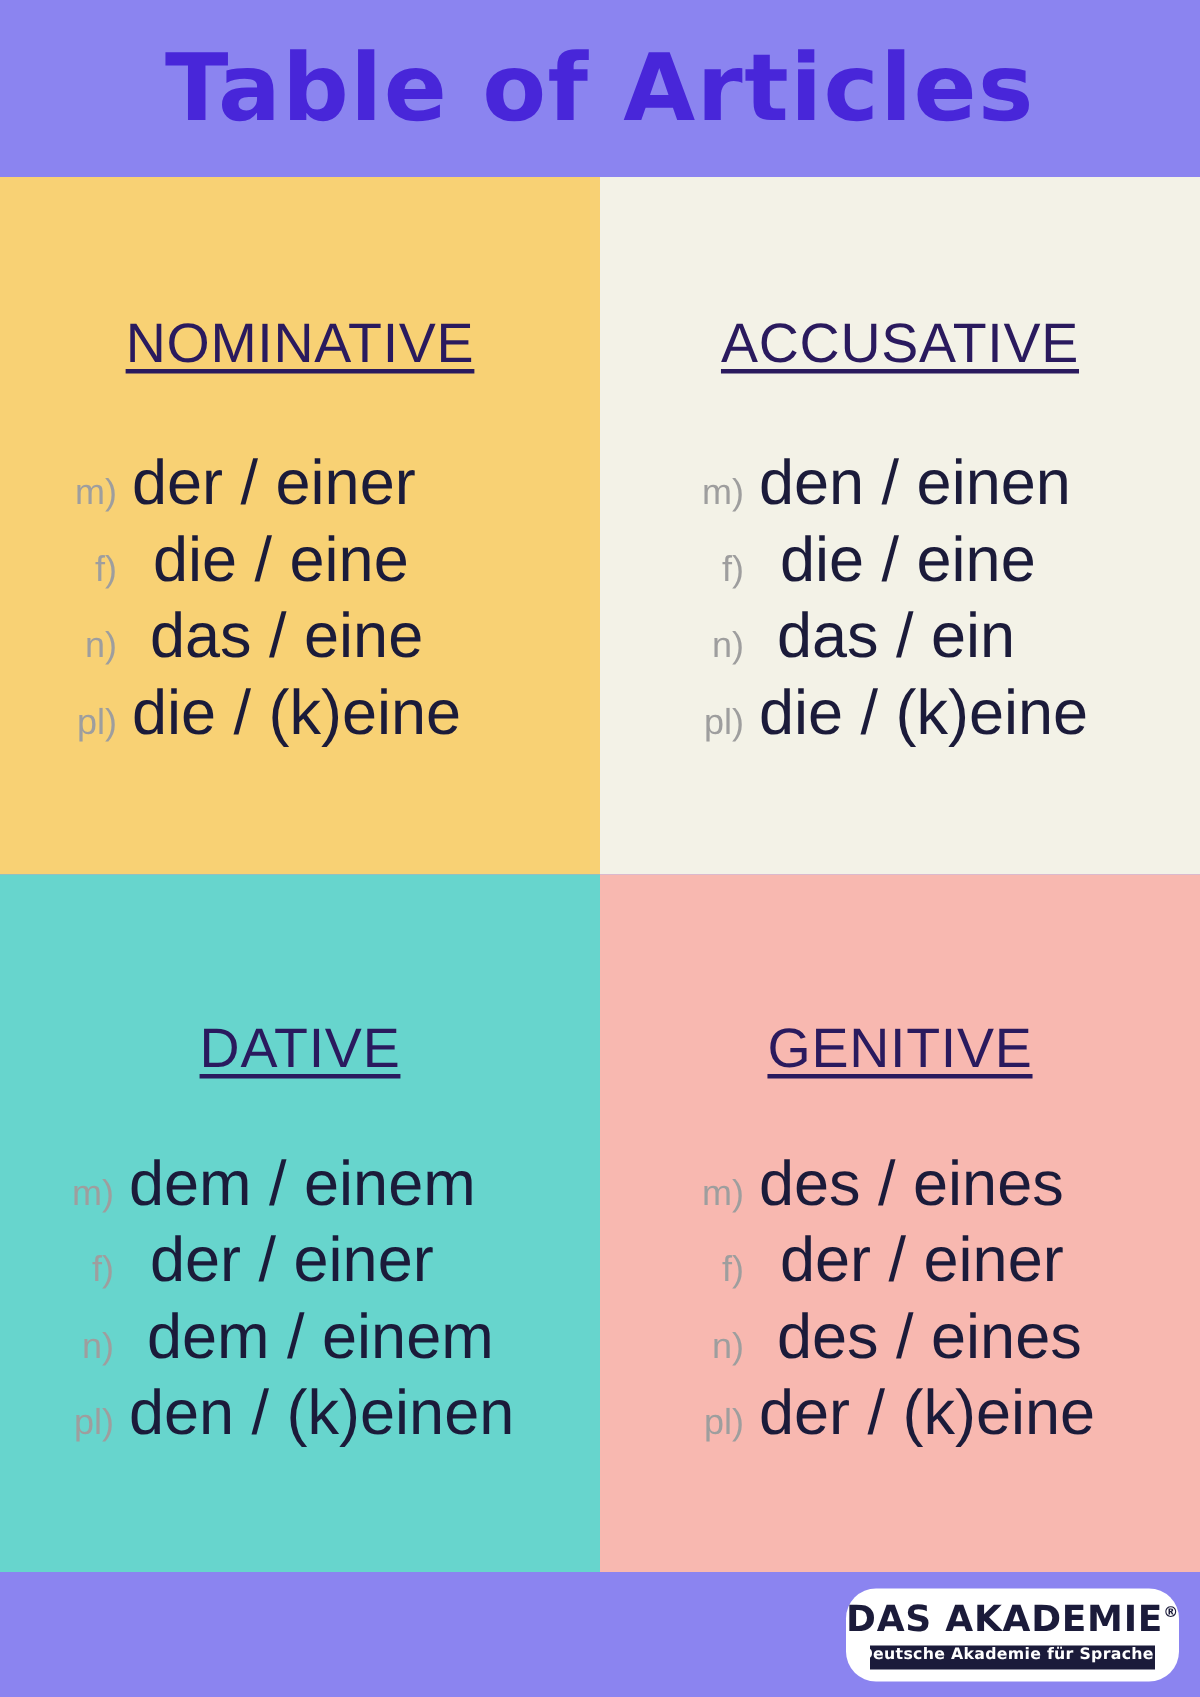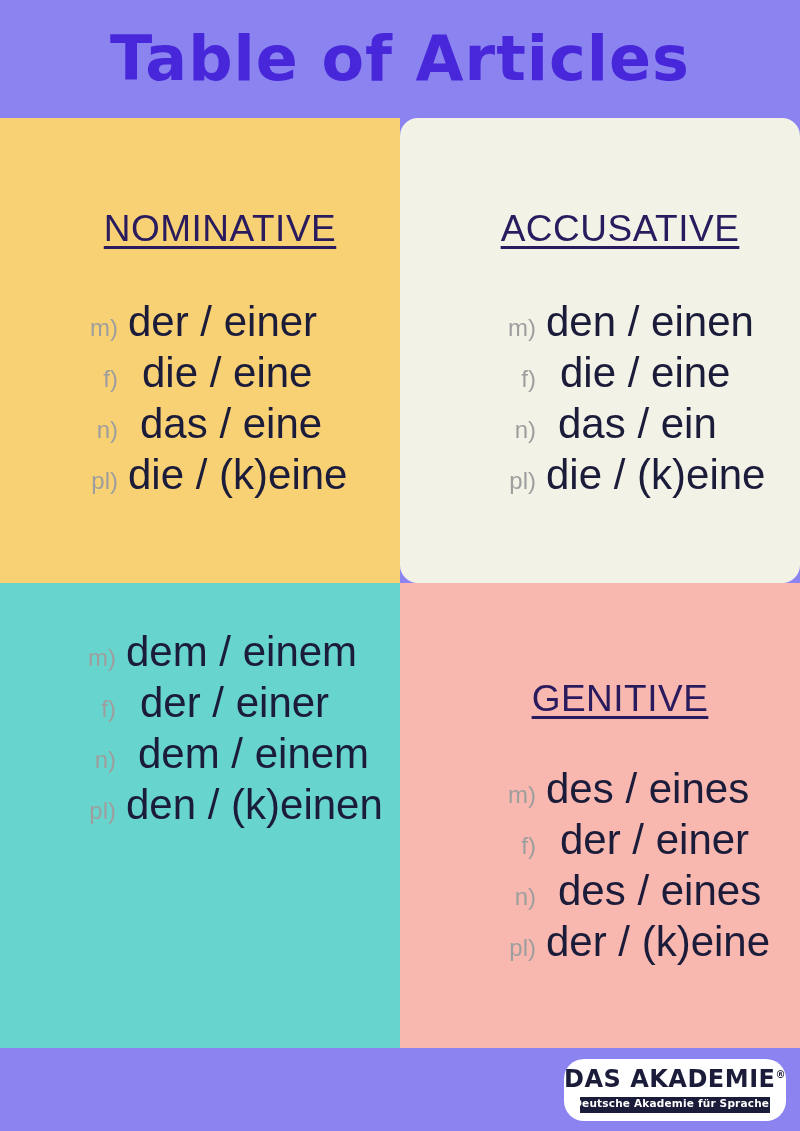--- a/index.html
+++ b/index.html
@@ -55,21 +55,20 @@
     overflow: hidden;
   }
   .cell-inner {
     position: absolute;
     left: 0;
     right: 0;
     top: 0;
     bottom: 0;
     display: flex;
     flex-direction: column;
-    padding-left: 40px;
   }
   .case-title {
     font-family: "Liberation Sans", sans-serif;
     font-weight: normal;
     font-size: 37px;
     color: #2a1a5e;
     text-align: center;
     text-decoration: underline;
     text-underline-offset: 5px;
     letter-spacing: 0.5px;
@@ -93,21 +92,21 @@
   }
   .forms {
     font-family: "Liberation Sans", sans-serif;
     font-size: 42px;
     color: #1b1b3a;
     white-space: nowrap;
   }
 
   
   .cell-nominative { background: #f8d174; }
-  .cell-accusative { background: #f3f2e7; border-radius: 18px; }
+  .cell-accusative { background: #f3f2e7; }
   .cell-dative     { background: #67d5cd; }
   .cell-genitive   { background: #f8b8b0; }
 
   
   .cell-nominative .case-title { margin-top: 90px; }
   .cell-accusative .case-title { margin-top: 90px; }
   .cell-dative .case-title     { margin-top: 95px; }
   .cell-genitive .case-title   { margin-top: 95px; }
 
   .cell-nominative .rows { margin-top: 48px; padding-left: 30px; }
@@ -231,20 +230,21 @@
           <div class="row indent-4">
             <span class="gender">pl)</span>
             <span class="forms">die / (k)eine</span>
           </div>
         </div>
       </div>
     </div>
 
     <div class="cell cell-dative">
       <div class="cell-inner">
+        <div class="case-title">DATIVE</div>
         <div class="rows">
           <div class="row indent-1">
             <span class="gender">m)</span>
             <span class="forms">dem / einem</span>
           </div>
           <div class="row indent-2">
             <span class="gender">f)</span>
             <span class="forms">der / einer</span>
           </div>
           <div class="row indent-3">

